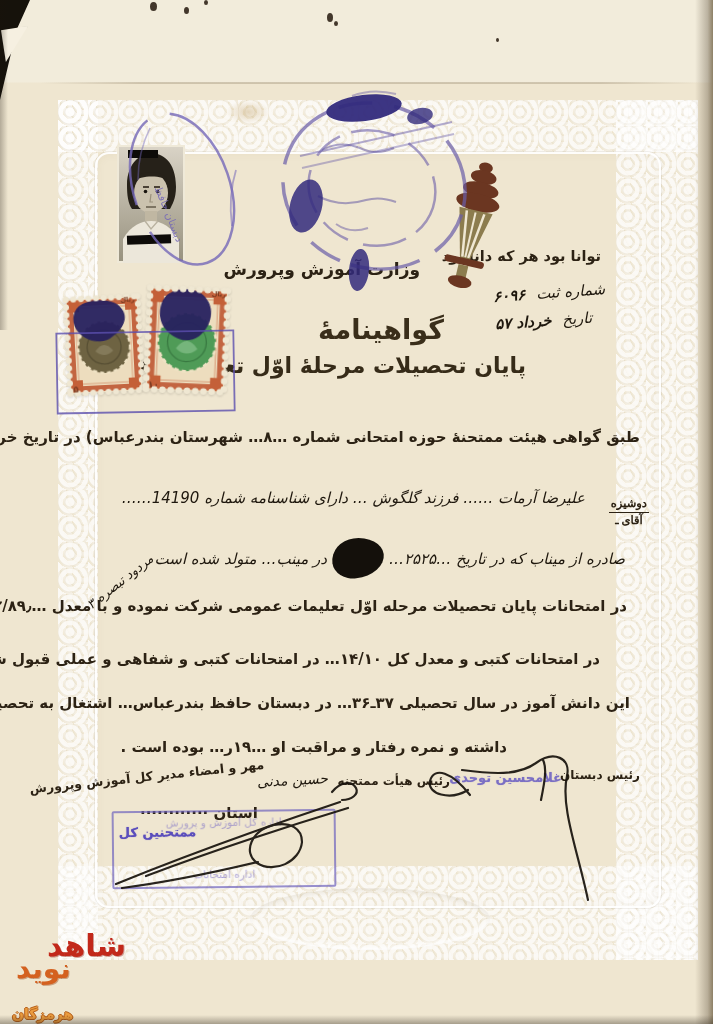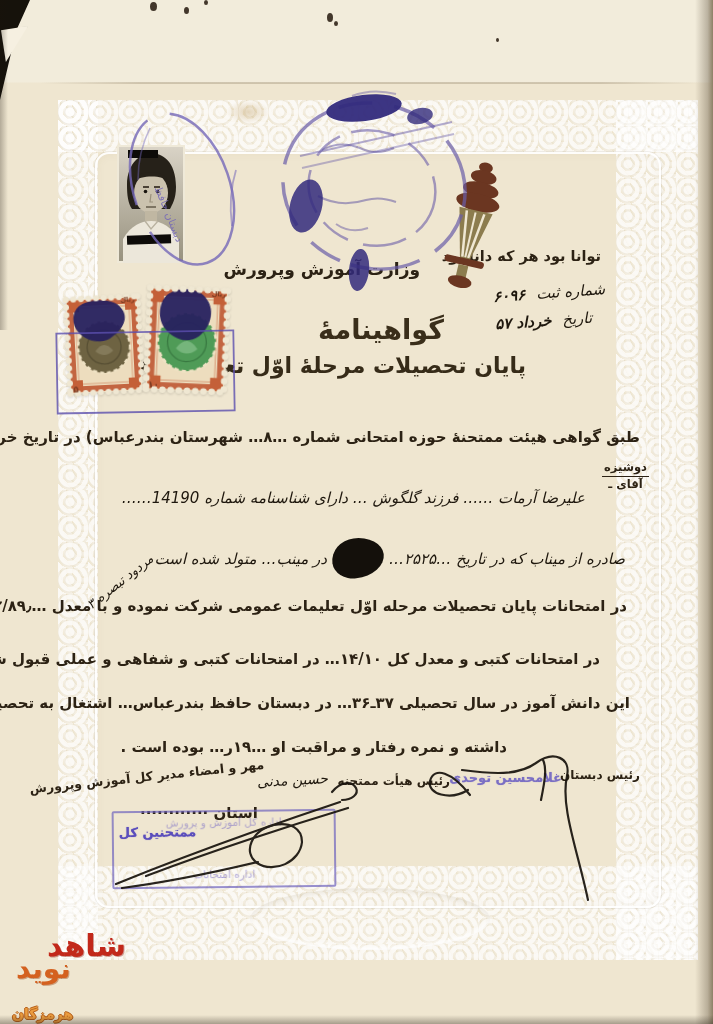--- a/index.html
+++ b/index.html
@@ -173,21 +173,21 @@
       <path d="M20,8 C32,0 50,2 56,12 C64,22 60,38 50,46 C40,54 26,50 18,40 C10,30 12,14 20,8 Z" fill="#27215f" opacity=".95"></path>
       <path d="M3,3 h72 M3,97 h72" stroke="#efe7d2" stroke-width="6" stroke-linecap="round" stroke-dasharray="0.1 7.5"></path>
       <path d="M3,3 v94 M75,3 v94" stroke="#efe7d2" stroke-width="6" stroke-linecap="round" stroke-dasharray="0.1 7.5"></path>
     </svg>
     <span class="stamp-num" style="left:7px;bottom:3px;font-size:9px;">۱۰</span>
     <span class="stamp-num" style="right:7px;top:3px;font-size:6.5px;">ریال</span>
   </div>
 
   <div class="abs fa body-line print-cal" style="top:428px;right:73px;">طبق گواهی هیئت ممتحنهٔ حوزه امتحانی شماره …۸… شهرستان بندرعباس) در تاریخ خردادماه ۳۷/</div>
 
-  <div class="abs fa salut print-cal" style="top:460px;right:64px;">
+  <div class="abs fa salut print-cal" style="top:496px;right:64px;font-family:Liberation Serif, serif;">
     <span class="top">دوشیزه</span><br>
     <span>آقای ـ</span>
   </div>
   <div class="abs fa body-line hand" style="top:489px;right:128px;">علیرضا آرمات …… فرزند گلگوش … دارای شناسنامه شماره 14190……</div>
 
   <div class="abs fa body-line hand" style="top:538px;right:88px;">
     <span>صادره از میناب که در تاریخ …۲۵۲۵…</span><span class="redaction-blob"></span><span>در مینب… متولد شده است</span>
   </div>
 
   <div class="abs fa body-line print-cal" style="top:597px;right:86px;">در امتحانات پایان تحصیلات مرحله اوّل تعلیمات عمومی شرکت نموده و با معدل …۱۲/۸۹٫</div>

